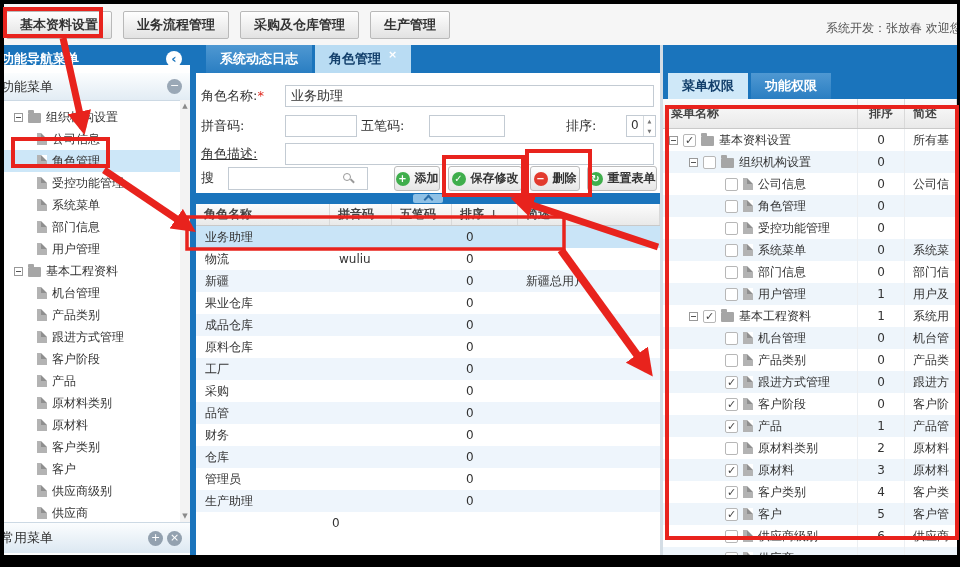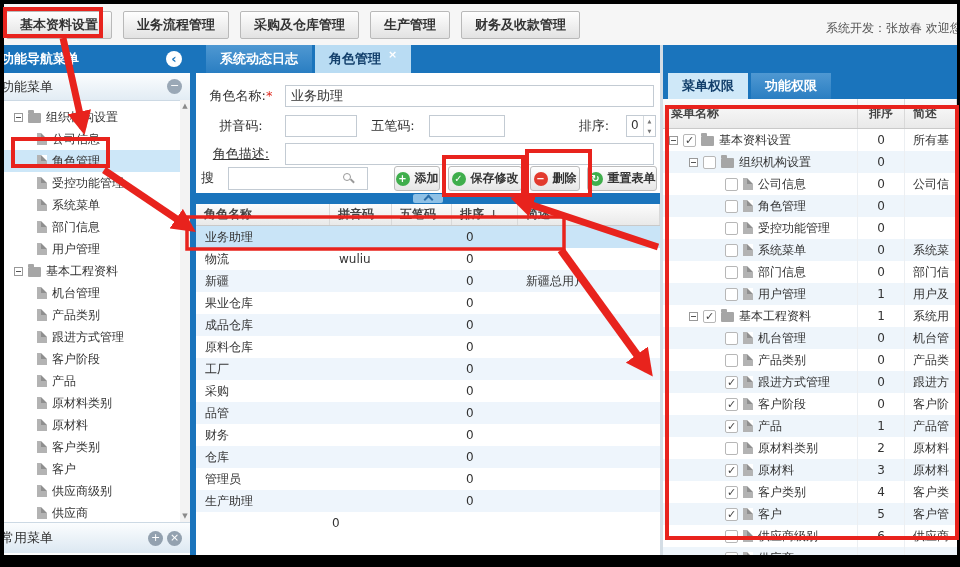--- a/index.html
+++ b/index.html
@@ -9,21 +9,21 @@
 
   
   #topbar{position:absolute;left:0;top:0;width:953px;height:41px;background:#f6f6f6;}
   #menu-row{position:absolute;left:2px;top:7px;display:flex;gap:11px;}
   .menu-btn{height:26px;line-height:26px;padding:0 13px;font-size:13px;font-weight:bold;color:#333;
             background:linear-gradient(#fefefe,#e2e2e2);border:1px solid #b9b9b9;border-radius:2px;white-space:nowrap;cursor:pointer;}
   #sysinfo{position:absolute;left:822px;top:16px;font-size:12px;color:#555;white-space:nowrap;}
 
   
   #sidebar{position:absolute;left:0;top:41px;width:186px;height:510px;background:#fff;overflow:hidden;}
-  .sb-header{position:absolute;left:0;top:0;width:100%;height:28px;background:#1a74bc;color:#fff;
+  .sb-header{position:absolute;left:0;top:0;width:100%;height:20px;background:#1a74bc;color:#fff;
              font-size:13px;font-weight:bold;line-height:28px;}
   .sb-header span.t{margin-left:-3px;}
   .circle-btn{position:absolute;right:8px;top:6px;width:16px;height:16px;border-radius:50%;background:#fff;
               color:#1a74bc;font-size:13px;font-weight:bold;text-align:center;line-height:15px;cursor:pointer;}
   .sb-section{position:absolute;left:0;top:28px;width:100%;height:27px;background:linear-gradient(#fbfdfe,#e2ecf4);
               border-bottom:1px solid #ccd9e4;font-size:13px;color:#333;line-height:27px;}
   .sb-section span.t{margin-left:-3px;}
   .gray-circle{position:absolute;right:8px;top:6px;width:15px;height:15px;border-radius:50%;background:#9aa8b6;
                color:#fff;font-size:11px;text-align:center;line-height:14px;cursor:pointer;}
   #sb-tree{position:absolute;left:0;top:55px;width:176px;height:422px;overflow:hidden;padding-top:6px;box-sizing:border-box;}
@@ -48,21 +48,21 @@
 
   #vsplit{position:absolute;left:186px;top:41px;width:6px;height:510px;background:#1a74bc;}
 
   
   #center{position:absolute;left:192px;top:41px;width:464px;height:510px;background:#fff;overflow:hidden;}
   #c-tabbar{position:absolute;left:0;top:0;width:100%;height:28px;background:#1a74bc;display:flex;padding-left:10px;gap:3px;box-sizing:border-box;}
   .tab{height:28px;line-height:28px;padding:0 14px;font-size:13px;font-weight:bold;cursor:pointer;white-space:nowrap;}
   .tab.inactive{background:linear-gradient(#4f98d2,#2a7ec2);color:#fff;}
   .tab.active{background:#b9dcf3;color:#123f6b;}
   .tab .close{color:#fff;font-size:11px;margin-left:7px;position:relative;top:-5px;cursor:pointer;}
-  .flabel{position:absolute;font-size:13px;color:#333;text-align:center;line-height:22px;}
+  .flabel{position:absolute;font-size:13px;color:#333;text-align:left;line-height:22px;}
   .red{color:#e02b20;}
   .finput{position:absolute;height:20px;border:1px solid #c3cbd3;font-size:13px;color:#333;padding:0 5px;
           font-family:inherit;background:#fff;box-sizing:content-box;}
   #sort-wrap{position:absolute;left:430px;top:70px;width:30px;height:22px;border:1px solid #c3cbd3;box-sizing:border-box;background:#fff;}
   #sort-val{position:absolute;left:4px;top:2px;font-size:12px;}
   .spin{position:absolute;right:0;top:0;width:11px;height:20px;border-left:1px solid #d5dade;display:flex;flex-direction:column;}
   .spin span{flex:1;font-size:5px;color:#777;text-align:center;line-height:10px;cursor:pointer;}
   #c-toolbar{position:absolute;left:0;top:118px;width:100%;height:30px;}
   #search-input{left:32px;top:4px;width:128px;height:21px;}
   .ico-search{position:absolute;left:146px;top:9px;width:13px;height:13px;}
@@ -121,21 +121,20 @@
 <body>
 
 <div id="window">
 
   <div id="topbar">
     <div id="menu-row">
         <div class="menu-btn">基本资料设置</div>
         <div class="menu-btn">业务流程管理</div>
         <div class="menu-btn">采购及仓库管理</div>
         <div class="menu-btn">生产管理</div>
-        <div class="menu-btn">财务及收款管理</div>
       </div>
     <div id="sysinfo">系统开发：张放春 欢迎您</div>
   </div>
 
   <div id="sidebar">
     <div class="sb-header">
       <span class="t">功能导航菜单</span>
       <span class="circle-btn">‹</span>
     </div>
     <div class="sb-section">

